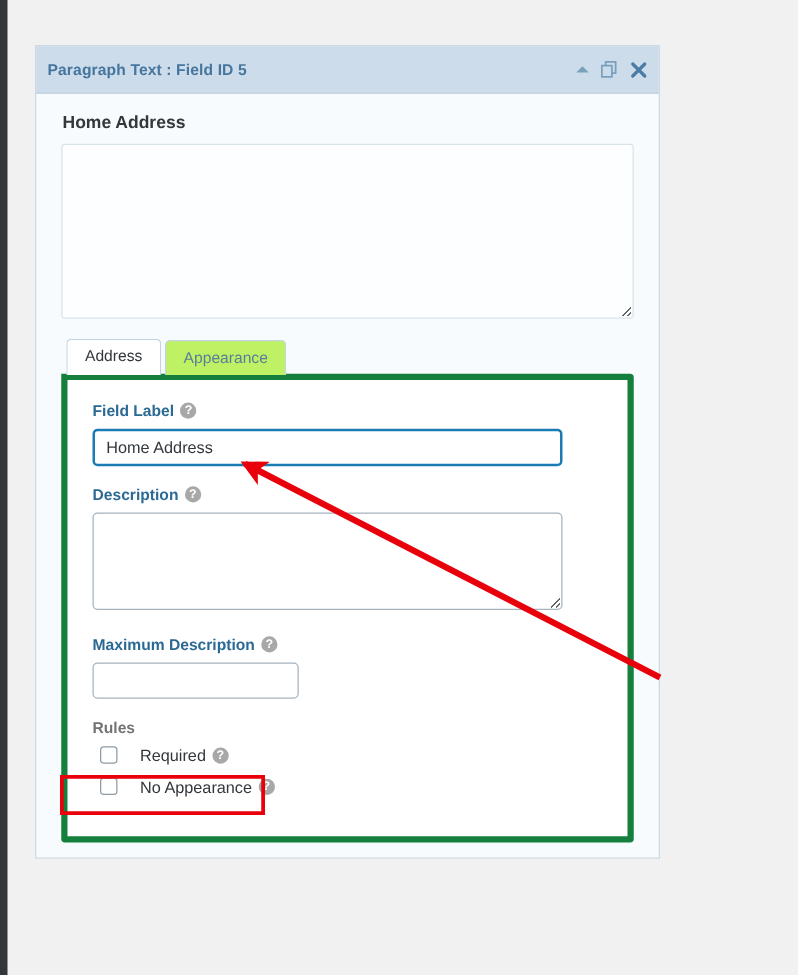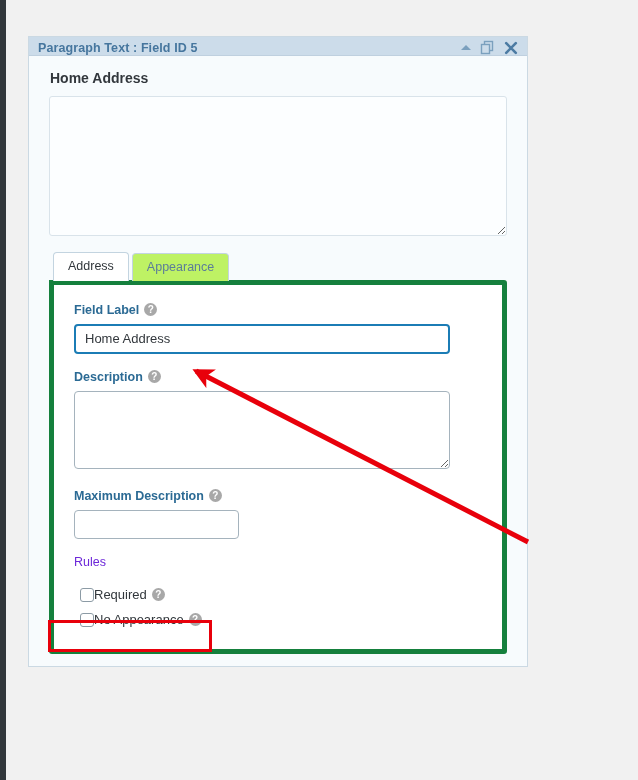--- a/index.html
+++ b/index.html
@@ -28,25 +28,25 @@
     position: absolute;
     left: 28px;
     top: 36px;
     width: 500px;
     background: #f7fbfd;
     border: 1px solid #cbd9e3;
     box-sizing: border-box;
   }
 
   #panel-header {
-    height: 19px;
+    height: 38px;
     background: #ccdcea;
     border-bottom: 1px solid #bfd0df;
     display: flex;
-    align-items: flex-end;
+    align-items: center;
     padding: 0 9px 0 9px;
     box-sizing: border-box;
   }
   #panel-title {
     font-size: 12.5px;
     font-weight: bold;
     color: #46769e;
     letter-spacing: .1px;
     flex: 1 1 auto;
     white-space: nowrap;
@@ -191,28 +191,28 @@
     padding: 6px 8px;
     resize: both;
     background: #ffffff;
     outline: none;
   }
 
   
   #rules-block { margin-bottom: 0; }
   #rules-heading {
     font-size: 12.5px;
-    font-weight: normal;
-    color: #6d28d9;
+    font-weight: bold;
+    color: #737373;
     margin-bottom: 8px;
   }
   .rule-row {
     display: flex;
-    align-items: flex-end;
-    gap: 0;
+    align-items: flex-start;
+    gap: 18px;
     height: 25px;
     padding-left: 6px;
   }
   .cbox {
     width: 14px; height: 14px;
     box-sizing: border-box;
     border: 1px solid #8c9ba5;
     border-radius: 3px;
     background: #ffffff;
     cursor: pointer;

